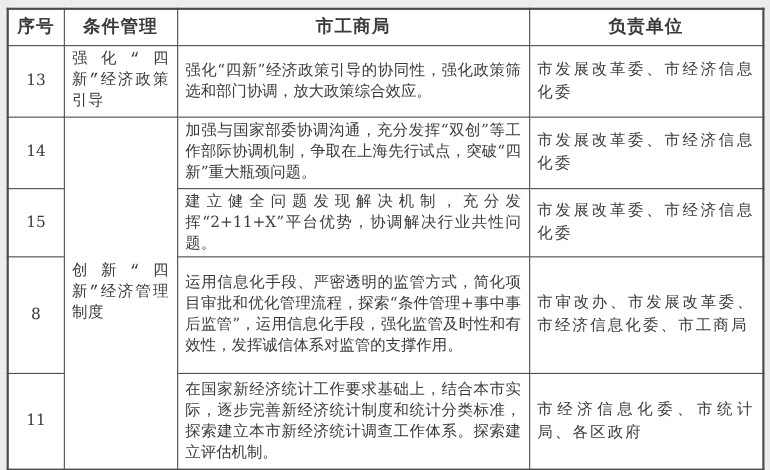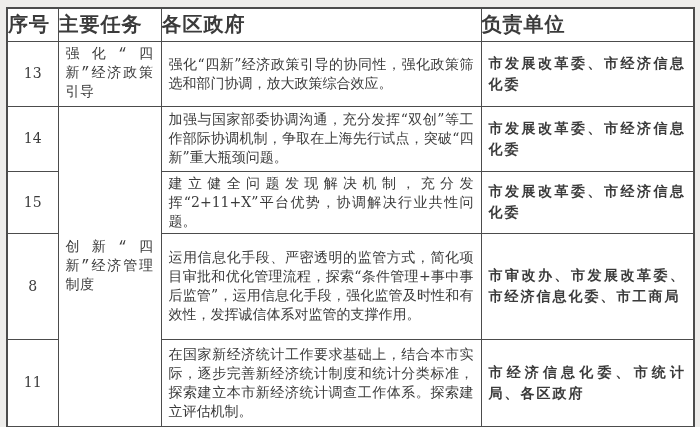--- a/index.html
+++ b/index.html
@@ -24,23 +24,23 @@
     background: var(--table-bg);
     border: 2px solid var(--border-color);
   }
   .doc-table th, .doc-table td {
     border: 1px solid var(--border-color);
     color: var(--text-color);
     vertical-align: middle;
     overflow: hidden;
   }
   .doc-table th {
-    font-size: 20px;
+    font-size: 16px;
     font-weight: bold;
-    text-align: left;
+    text-align: center;
     height: 33px;
     letter-spacing: 1px;
   }
   .doc-table td {
     font-size: 14px;
     line-height: 19px;
     padding: 2px 7px;
   }
   td.seq-cell { text-align: center; font-family: "DejaVu Serif", "Liberation Serif", serif; }
   td.task-cell {
@@ -51,42 +51,41 @@
   }
   td.work-cell {
     text-align: justify;
     text-justify: inter-character;
   }
   td.unit-cell {
     text-align: justify;
     text-justify: inter-character;
     letter-spacing: 2px;
     line-height: 21px;
-    font-weight: bold;
   }
   tr.row-h65  { height: 65px; }
   tr.row-h49  { height: 49px; }
   tr.row-h106 { height: 106px; }
   tr.row-h88  { height: 88px; }
 </style>
 </head>
 <body>
 
 <table class="doc-table">
   <colgroup>
     <col style="width:51px">
     <col style="width:103px">
     <col style="width:320px">
     <col style="width:213px">
   </colgroup>
   <thead>
     <tr>
       <th>序号</th>
-      <th>主要任务</th>
-      <th>各区政府</th>
+      <th>条件管理</th>
+      <th>市工商局</th>
       <th>负责单位</th>
     </tr>
   </thead>
   <tbody>
     <tr class="row-h65">
       <td class="seq-cell">13</td>
       <td class="task-cell">强化“四新”经济政策引导</td>
       <td class="work-cell">强化“四新”经济政策引导的协同性，强化政策筛选和部门协调，放大政策综合效应。</td>
       <td class="unit-cell">市发展改革委、市经济信息化委</td>
     </tr>

